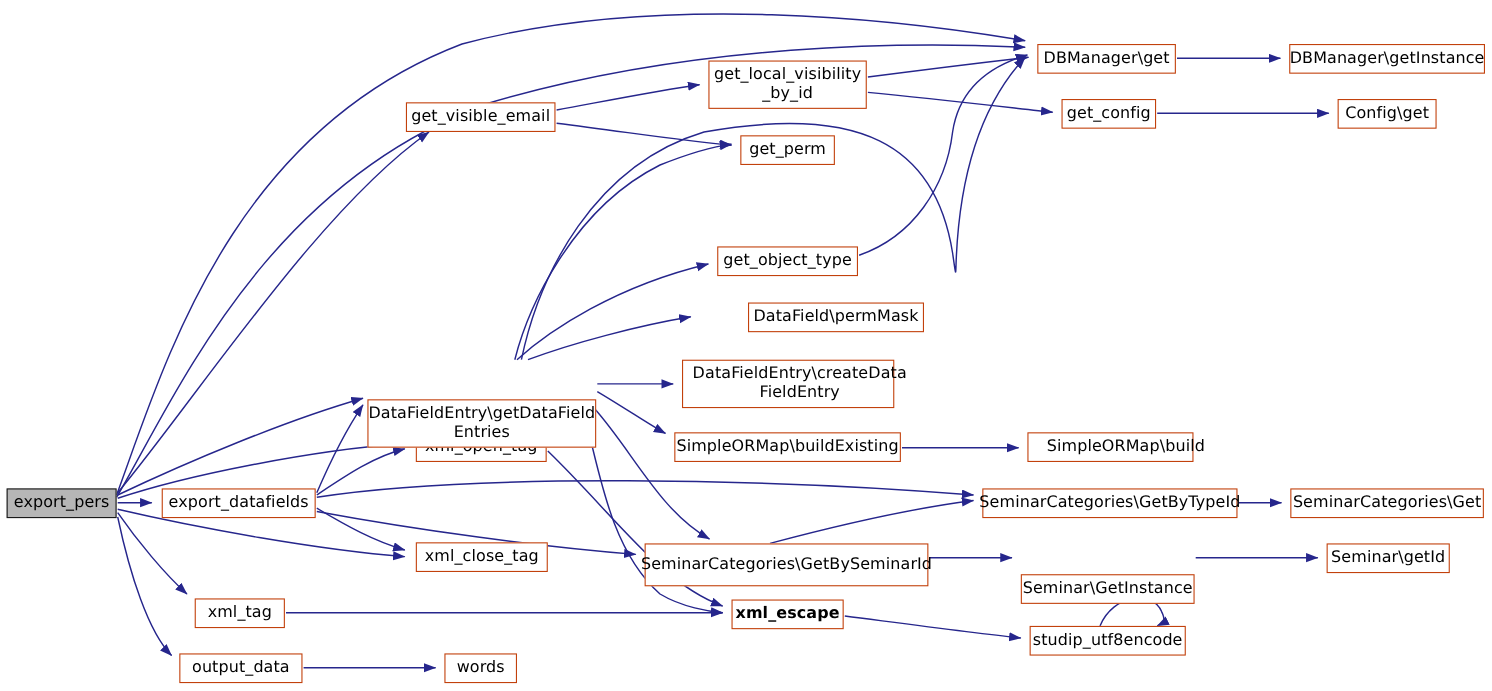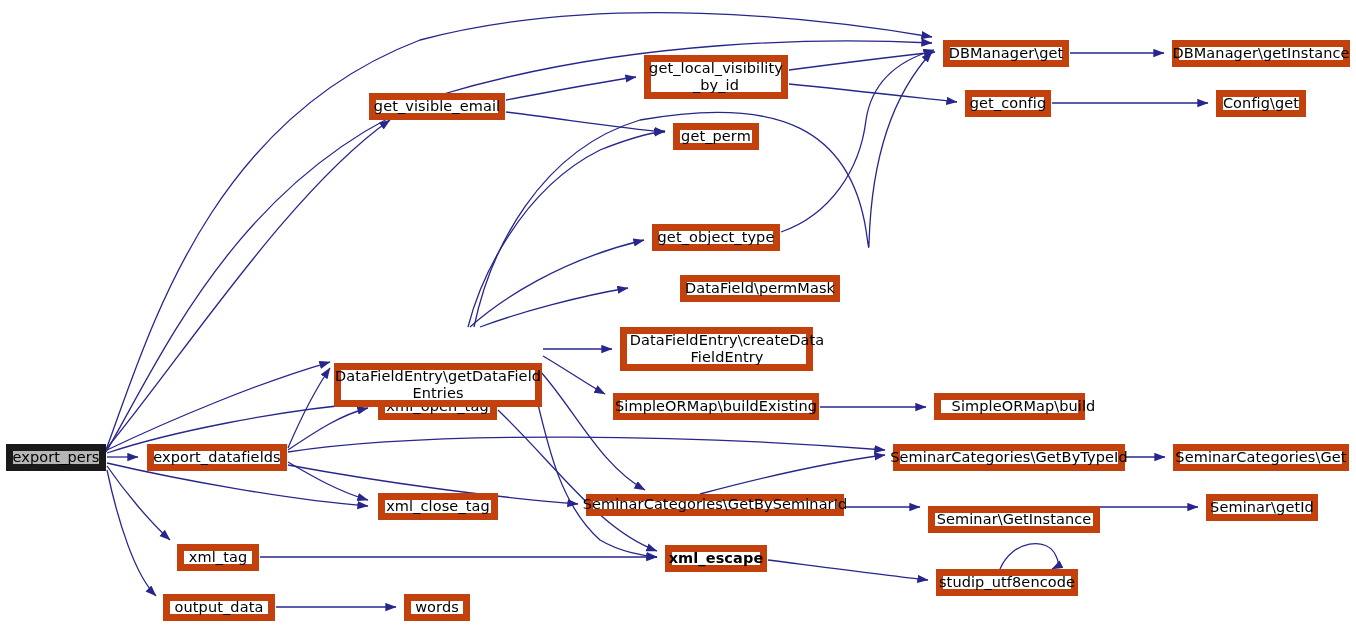--- a/index.html
+++ b/index.html
@@ -23,21 +23,21 @@
     height: 628px;
   }
   .gnode {
     position: absolute;
     box-sizing: border-box;
     display: flex;
     align-items: center;
     justify-content: center;
     text-align: center;
     background: #ffffff;
-    border: 7px solid #c2410c;
+    border: 1px solid #c2410c;
     color: #000000;
     font-size: 14.5px;
     line-height: 1.18;
     white-space: pre-line;
     letter-spacing: 0.1px;
     cursor: pointer;
   }
   .gnode.root {
     background: #b6b6b6;
     border-color: #1a1a1a;
@@ -108,24 +108,24 @@
       <div class="gnode" style="left: 369px; top: 93px; width: 136px; height: 27px;">get_visible_email</div>
       <div class="gnode" style="left: 644px; top: 55px; width: 144px; height: 44px;">get_local_visibility
 _by_id</div>
       <div class="gnode" style="left: 673px; top: 123px; width: 86px; height: 27px;">get_perm</div>
       <div class="gnode" style="left: 652px; top: 224px; width: 128px; height: 27px;">get_object_type</div>
       <div class="gnode" style="left: 636px; top: 275px; width: 160px; height: 27px; margin-left: 44px;">DataField\permMask</div>
       <div class="gnode" style="left: 620px; top: 327px; width: 193px; height: 44px; padding-left: 21px;">DataFieldEntry\createData
 FieldEntry</div>
       <div class="gnode" style="left: 613px; top: 393px; width: 206px; height: 27px;">SimpleORMap\buildExisting</div>
       <div class="gnode" style="left: 934px; top: 393px; width: 151px; height: 27px; padding-left: 28px;">SimpleORMap\build</div>
-      <div class="gnode" style="left: 586px; top: 494px; width: 258px; height: 22px;">SeminarCategories\GetBySeminarId</div>
+      <div class="gnode" style="left: 586px; top: 494px; width: 258px; height: 39px;">SeminarCategories\GetBySeminarId</div>
       <div class="gnode" style="left: 893px; top: 444px; width: 232px; height: 27px;">SeminarCategories\GetByTypeId</div>
       <div class="gnode" style="left: 1173px; top: 444px; width: 176px; height: 27px;">SeminarCategories\Get</div>
-      <div class="gnode" style="left: 928px; top: 506px; width: 172px; height: 27px;">Seminar\GetInstance</div>
+      <div class="gnode" style="left: 928px; top: 522px; width: 158px; height: 27px;">Seminar\GetInstance</div>
       <div class="gnode" style="left: 1206px; top: 494px; width: 112px; height: 27px;">Seminar\getId</div>
       <div class="gnode" style="left: 665px; top: 545px; width: 102px; height: 27px; font-weight: bold;">xml_escape</div>
       <div class="gnode" style="left: 936px; top: 569px; width: 142px; height: 27px;">studip_utf8encode</div>
       <div class="gnode" style="left: 943px; top: 40px; width: 126px; height: 27px;">DBManager\get</div>
       <div class="gnode" style="left: 1172px; top: 40px; width: 178px; height: 27px;">DBManager\getInstance</div>
       <div class="gnode" style="left: 965px; top: 90px; width: 86px; height: 27px;">get_config</div>
       <div class="gnode" style="left: 1216px; top: 90px; width: 90px; height: 27px;">Config\get</div>
     </div>
 </div>
 

